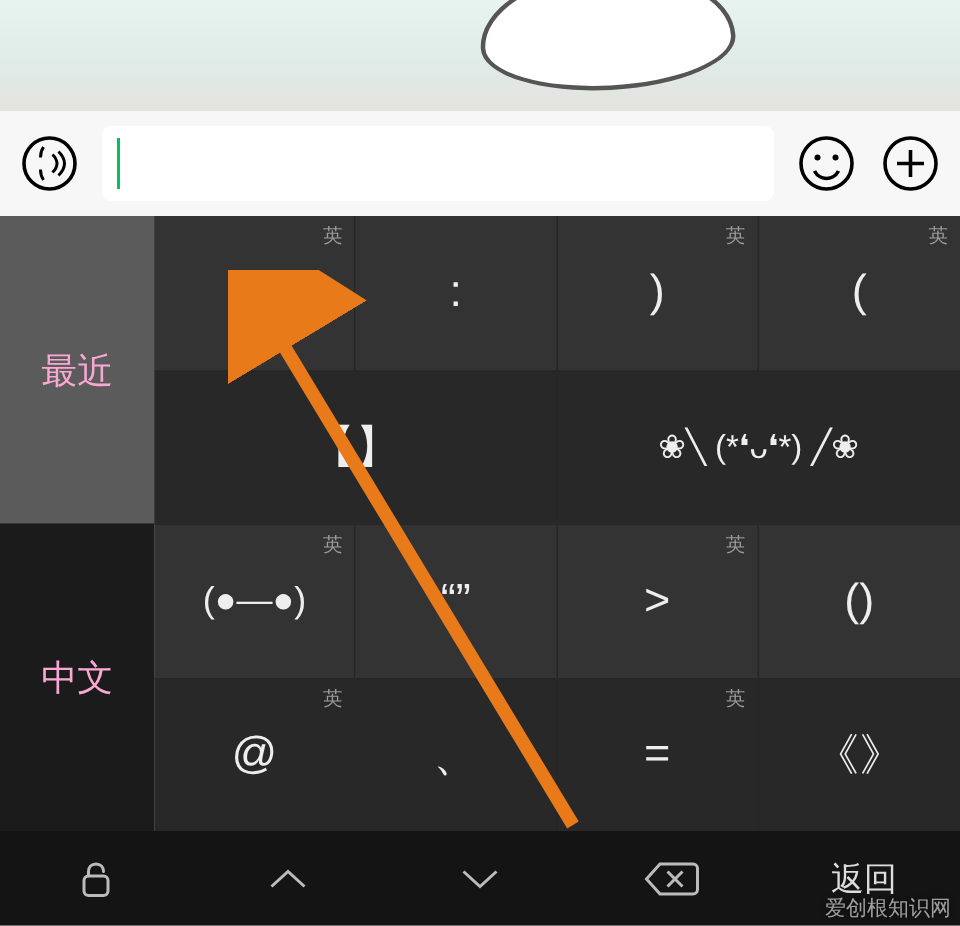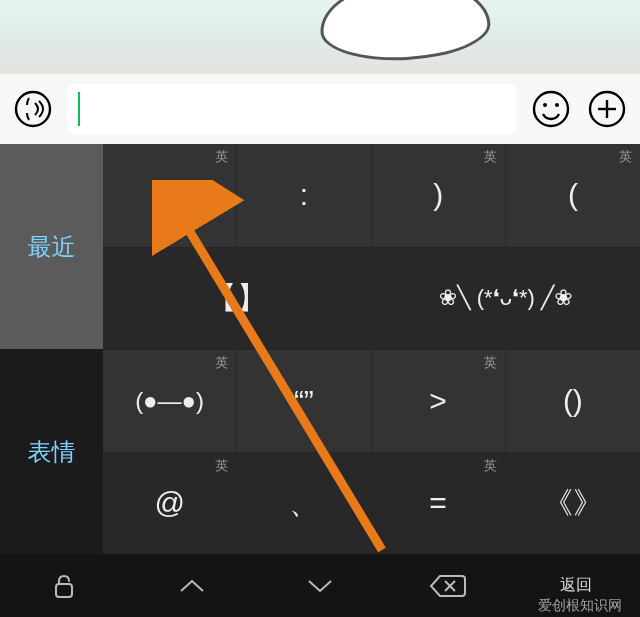--- a/index.html
+++ b/index.html
@@ -69,21 +69,21 @@
       width: 103px;
       background: #1b1b1b;
       display: flex;
       flex-direction: column;
     }
     .side-tab {
       flex: 1;
       display: flex;
       align-items: center;
       justify-content: center;
-      color: #7dd3fc;
+      color: #f9a8d4;
       font-size: 24px;
       cursor: pointer;
     }
     .side-tab.active {
       background: #5b5b5b;
     }
     .kb-grid {
       flex: 1;
       background: #333;
       display: flex;
@@ -135,21 +135,21 @@
       position: absolute;
       left: 152px;
       top: 180px;
       width: 240px;
       height: 380px;
       pointer-events: none;
     }
     .watermark {
       position: absolute;
       bottom: 2px;
-      right: 18px;
+      right: 6px;
       font-size: 14px;
       color: rgba(255,255,255,0.6);
       text-shadow: 0 0 3px rgba(0,0,0,0.6);
       pointer-events: none;
       margin-left: 44px;
     }
   </style>
 </head>
 <body>
 
@@ -180,21 +180,21 @@
       <circle cx="20" cy="20" r="17"></circle>
       <line x1="20" y1="11" x2="20" y2="29"></line>
       <line x1="11" y1="20" x2="29" y2="20"></line>
     </svg>
   </div>
 </div>
 
 <div class="keyboard">
   <div class="kb-side">
     <div class="side-tab active">最近</div>
-    <div class="side-tab">表情</div>
+    <div class="side-tab">中文</div>
   </div>
   <div class="kb-grid">
     <div class="kb-row">
       <div class="kb-key quad">
           <span class="key-tag">英</span>
           <span>#</span>
         </div>
       <div class="kb-key quad">
           <span>:</span>
         </div>
@@ -267,21 +267,21 @@
         <polyline points="6,6 17,16 28,6"></polyline>
       </svg>
   </div>
   <div class="bkey">
     <svg width="40" height="28" viewBox="0 0 40 28">
         <path d="M12 4h22a3 3 0 013 3v14a3 3 0 01-3 3H12L3 14 12 4z"></path>
         <line x1="17" y1="9" x2="27" y2="19"></line>
         <line x1="27" y1="9" x2="17" y2="19"></line>
       </svg>
   </div>
-  <div class="bkey" style="color:#ddd;font-size:16px;">返回</div>
+  <div class="bkey" style="color:#ddd;font-size:22px;">返回</div>
 </div>
 
 <svg class="arrow-overlay" viewBox="0 0 240 380">
   <defs>
     <marker id="ah" markerWidth="14" markerHeight="14" refX="4" refY="7" orient="auto">
       <polygon points="0,0 14,7 0,14" fill="#e87a1a"></polygon>
     </marker>
   </defs>
   <line x1="230" y1="370" x2="20" y2="22" stroke="#e87a1a" stroke-width="9" marker-end="url(#ah)"></line>
 </svg>

